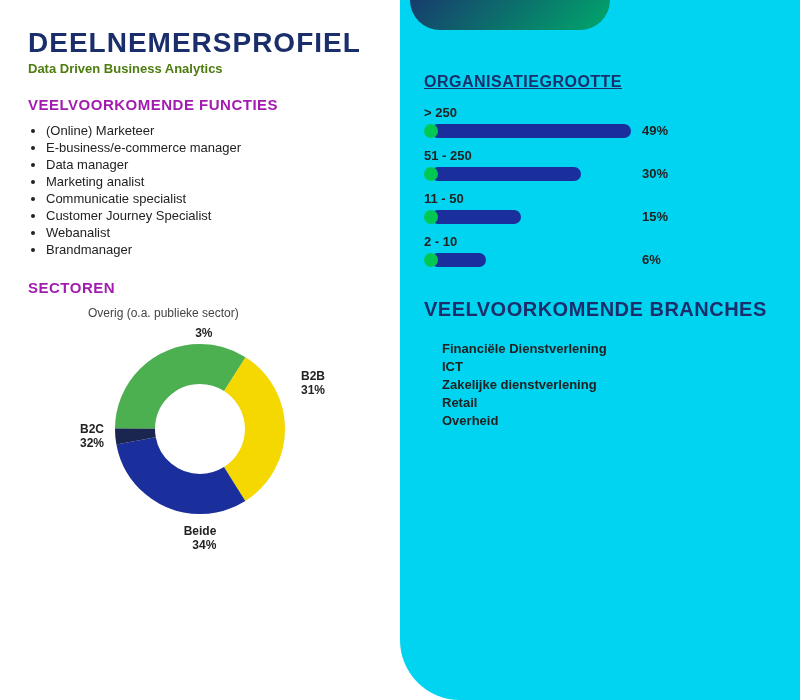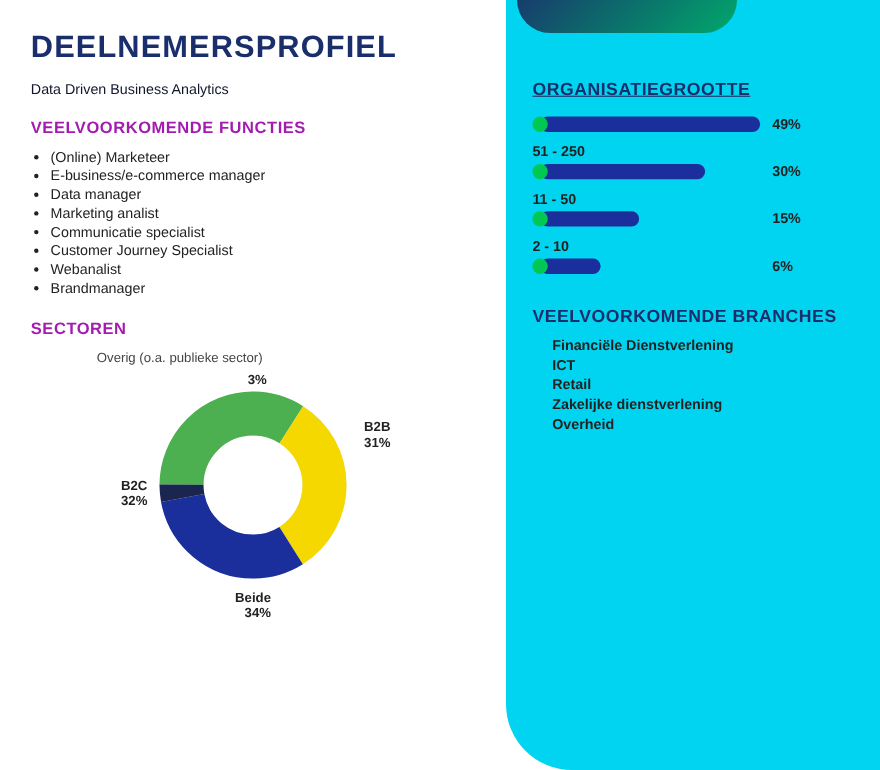--- a/index.html
+++ b/index.html
@@ -5,21 +5,21 @@
     * { box-sizing: border-box; margin: 0; padding: 0; }
     body {
       font-family: Arial, sans-serif;
       background: #fff;
       width: 800px;
       height: 700px;
       overflow: hidden;
       display: flex;
     }
     .left-panel {
-      width: 460px;
+      width: 400px;
       padding: 28px 28px 20px 28px;
       background: #fff;
       flex-shrink: 0;
     }
     .right-panel {
       flex: 1;
       background: #00d4f0;
       border-radius: 0 0 0 60px;
       padding: 28px 24px 24px 24px;
       position: relative;
@@ -41,23 +41,24 @@
     .main-title {
       font-size: 28px;
       font-weight: 900;
       color: #1a2e6c;
       letter-spacing: 1px;
       text-transform: uppercase;
       line-height: 1.1;
     }
     .main-subtitle {
       font-size: 13px;
-      color: #0f172a;
-      margin-top: 14px;
+      color: #4d7c0f;
+      margin-top: 2px;
       margin-bottom: 20px;
+      font-weight: bold;
     }
 
     
     .section-title {
       font-size: 15px;
       font-weight: 900;
       color: #a21caf;
       text-transform: uppercase;
       letter-spacing: 0.5px;
       margin-bottom: 10px;
@@ -152,26 +153,26 @@
       white-space: nowrap;
     }
     .bar-wrapper {
       display: flex;
       align-items: center;
     }
 
     
     .branches-section { }
     .branches-title {
-      font-size: 16px;
+      font-size: 20px;
       font-weight: 900;
       color: #1a2e6c;
       text-transform: uppercase;
       letter-spacing: 0.5px;
-      margin-bottom: 8px;
+      margin-bottom: 20px;
       line-height: 1.2;
     }
     .branches-list {
       list-style: none;
       padding: 0;
       font-weight: bold;
     }
     .branches-list li {
       font-size: 13px;
       color: #222;
@@ -238,20 +239,21 @@
     </div>
   </div>
 </div>
 
 <div class="right-panel">
 
   <div class="org-section">
     <div class="org-title">ORGANISATIEGROOTTE</div>
 
     <div class="bar-row">
+      <div class="bar-label">&gt; 250</div>
       <div class="bar-wrapper">
         <div style="position:relative;width:210px;height:14px;">
           <div class="bar-green-dot"></div>
           <div class="bar-blue" style="width:200px;margin-left:7px;position:absolute;left:0;top:0;border-radius:7px;"></div>
         </div>
         <div class="bar-pct">49%</div>
       </div>
     </div>
 
     <div class="bar-row">
@@ -288,18 +290,18 @@
     </div>
   </div>
 
   <div class="branches-section" style="margin-top:30px;">
     <div class="branches-title">
       <span>VEELVOORKOMENDE BRANCHES</span>
     </div>
     <ol class="branches-list" style="padding-left:18px;">
       <li>Financiële Dienstverlening</li>
       <li>ICT</li>
+      <li>Zakelijke dienstverlening</li>
       <li>Retail</li>
-      <li>Zakelijke dienstverlening</li>
       <li>Overheid</li>
     </ol>
   </div>
 </div>
 
 </body></html>

